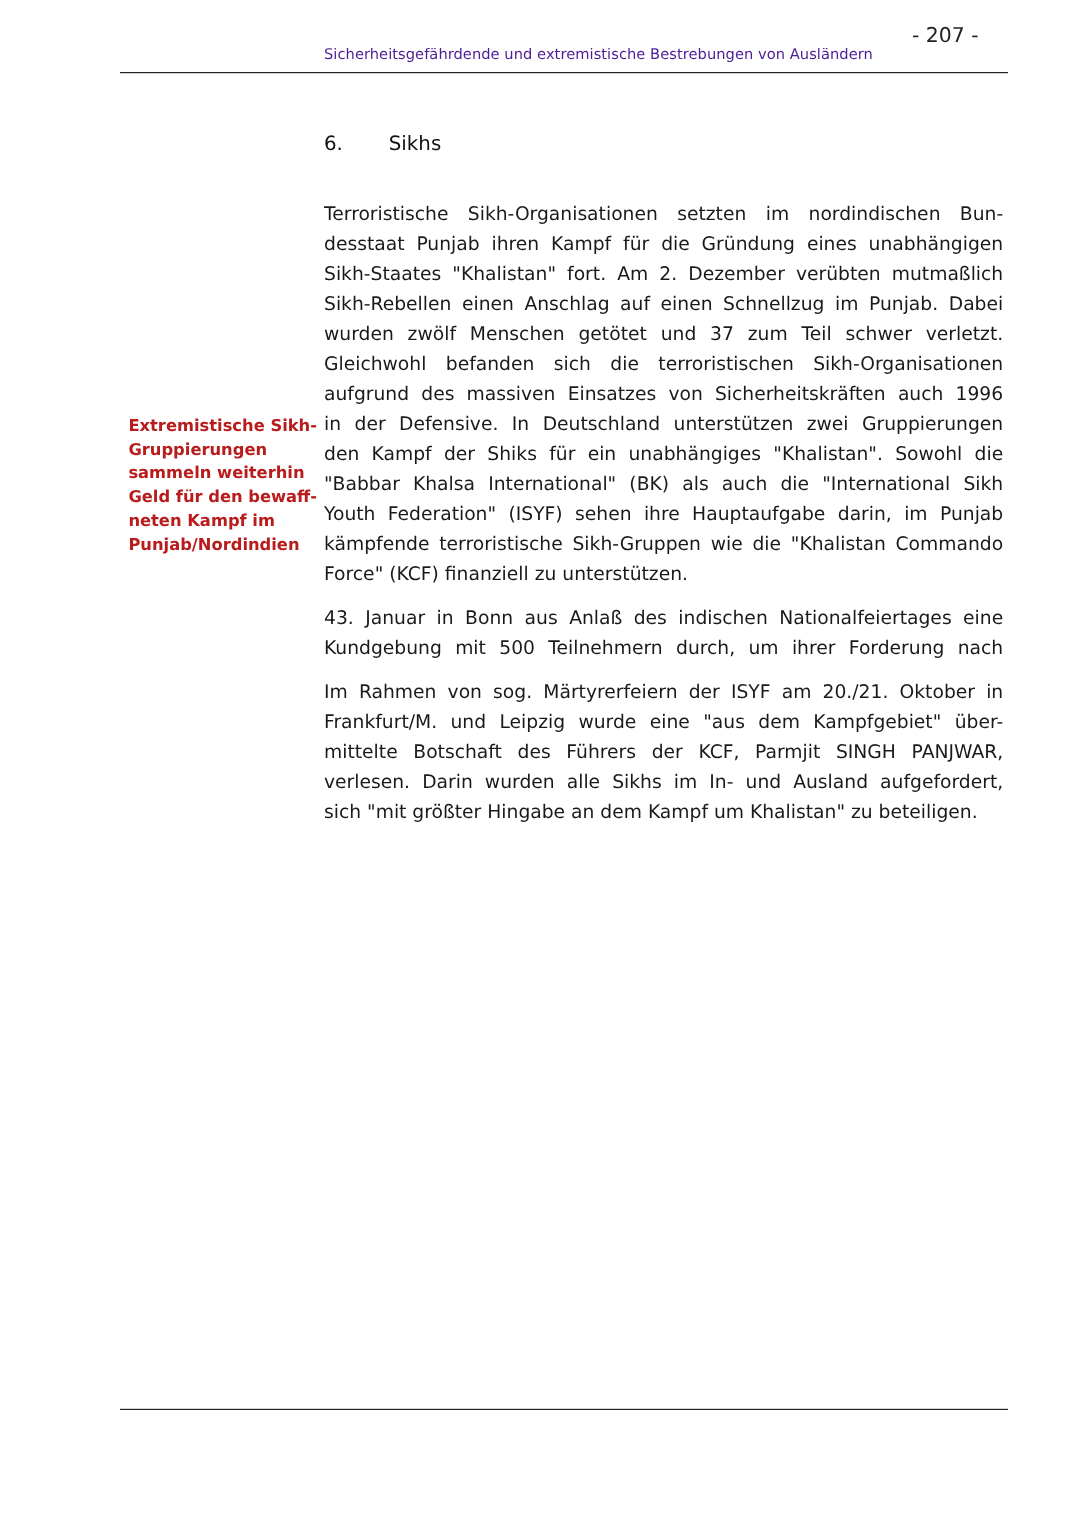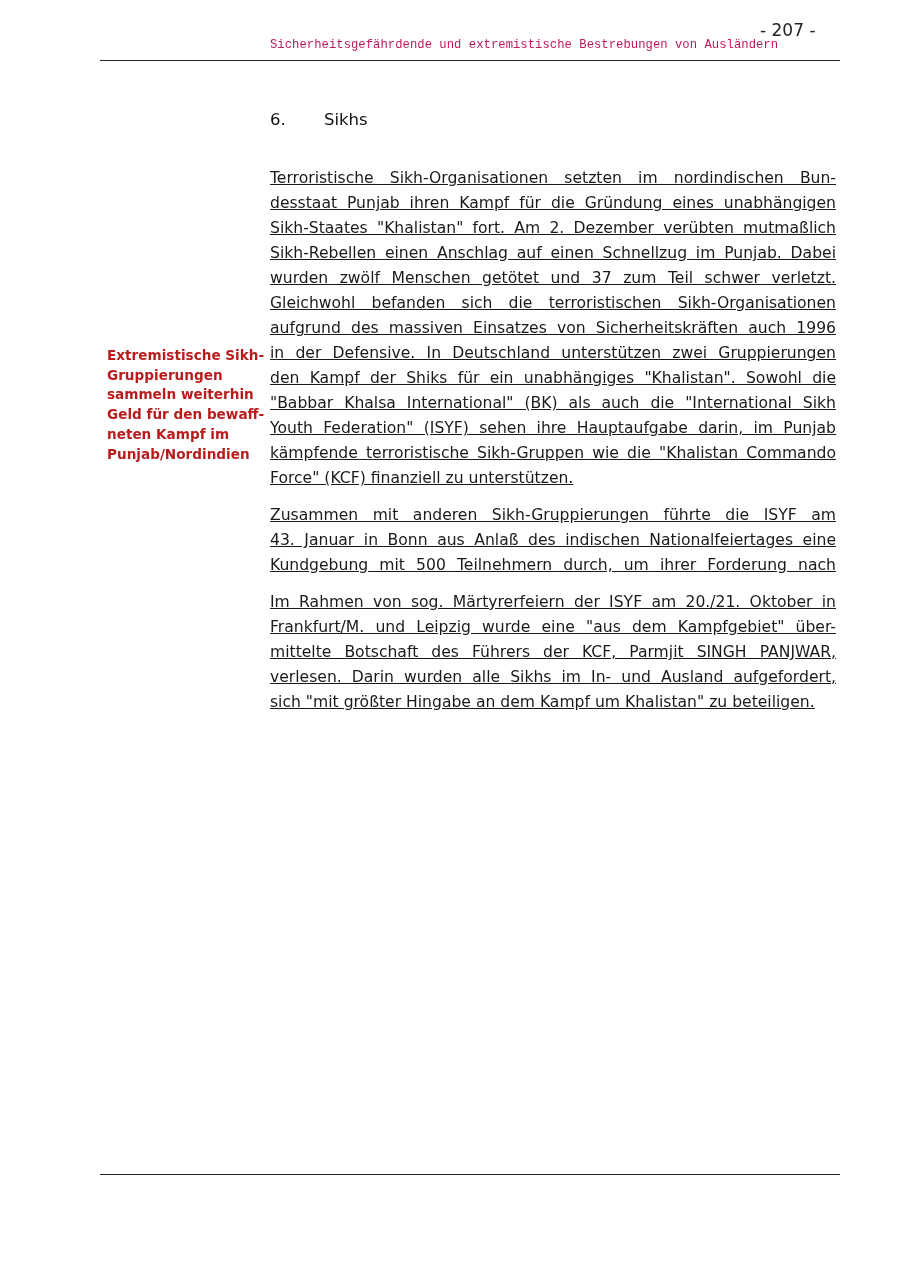--- a/index.html
+++ b/index.html
@@ -1,27 +1,27 @@
 <!DOCTYPE html>
 <html><head>
 <meta charset="utf-8">
 <style>
   html, body { margin: 0; padding: 0; background: #ffffff; }
   body { width: 900px; height: 1273px; position: relative; overflow: hidden;
          font-family: "DejaVu Sans", sans-serif; color: #1a1a1a; }
-  .header-title { position: absolute; left: 270px; top: 38px; font-size: 12.2px; letter-spacing: 0.05px; color: #be185d; font-family: Liberation Mono, monospace; }
+  .header-title { position: absolute; left: 270px; top: 38px; font-size: 12.2px; letter-spacing: 0.05px; color: #4c1d95; }
   .page-number { position: absolute; left: 760px; top: 20px; font-size: 17px; color: #222; }
   .rule-top { position: absolute; left: 100px; top: 60px; width: 740px; height: 0; border-top: 1.6px solid #222; }
   .rule-bottom { position: absolute; left: 100px; top: 1174px; width: 740px; height: 0; border-top: 1.6px solid #222; }
   .section-heading { position: absolute; left: 270px; top: 110px; font-size: 16.5px; font-weight: normal; color: #111; }
   .section-heading .num { display: inline-block; width: 54px; }
   .margin-note { position: absolute; left: 107px; top: 346px; width: 160px; font-size: 13.6px; font-weight: bold; line-height: 19.7px; color: #b91c1c; }
   .margin-note span { display: block; white-space: nowrap; }
   .body { position: absolute; left: 270px; top: 166px; width: 566px; font-size: 15.6px; line-height: 25px; color: #1a1a1a; }
-  .para { margin: 0 0 12px 0; text-decoration: underline; }
+  .para { margin: 0 0 12px 0; }
   .line { display: block; text-align: justify; text-align-last: justify; white-space: nowrap; height: 25px; }
   .line.last { text-align-last: left; }
 </style>
 </head>
 <body>
 
 <div>
   <div class="header-title">Sicherheitsgefährdende und extremistische Bestrebungen von Ausländern</div>
   <div class="page-number">- 207 -</div>
 </div>
@@ -50,21 +50,20 @@
     <span class="line">Gleichwohl befanden sich die terroristischen Sikh-Organisationen</span>
     <span class="line">aufgrund des massiven Einsatzes von Sicherheitskräften auch 1996</span>
     <span class="line">in der Defensive. In Deutschland unterstützen zwei Gruppierungen</span>
     <span class="line">den Kampf der Shiks für ein unabhängiges "Khalistan". Sowohl die</span>
     <span class="line">"Babbar Khalsa International" (BK) als auch die "International Sikh</span>
     <span class="line">Youth Federation" (ISYF) sehen ihre Hauptaufgabe darin, im Punjab</span>
     <span class="line">kämpfende terroristische Sikh-Gruppen wie die "Khalistan Commando</span>
     <span class="line last">Force" (KCF) finanziell zu unterstützen.</span>
   </p>
   <p class="para">
-    <span class="line">Zusammen mit anderen Sikh-Gruppierungen führte die ISYF am</span>
     <span class="line">43. Januar in Bonn aus Anlaß des indischen Nationalfeiertages eine</span>
     <span class="line">Kundgebung mit 500 Teilnehmern durch, um ihrer Forderung nach</span>
   </p>
   <p class="para">
     <span class="line">Im Rahmen von sog. Märtyrerfeiern der ISYF am 20./21. Oktober in</span>
     <span class="line">Frankfurt/M. und Leipzig wurde eine "aus dem Kampfgebiet" über-</span>
     <span class="line">mittelte Botschaft des Führers der KCF, Parmjit SINGH PANJWAR,</span>
     <span class="line">verlesen. Darin wurden alle Sikhs im In- und Ausland aufgefordert,</span>
     <span class="line last">sich "mit größter Hingabe an dem Kampf um Khalistan" zu beteiligen.</span>
   </p>

